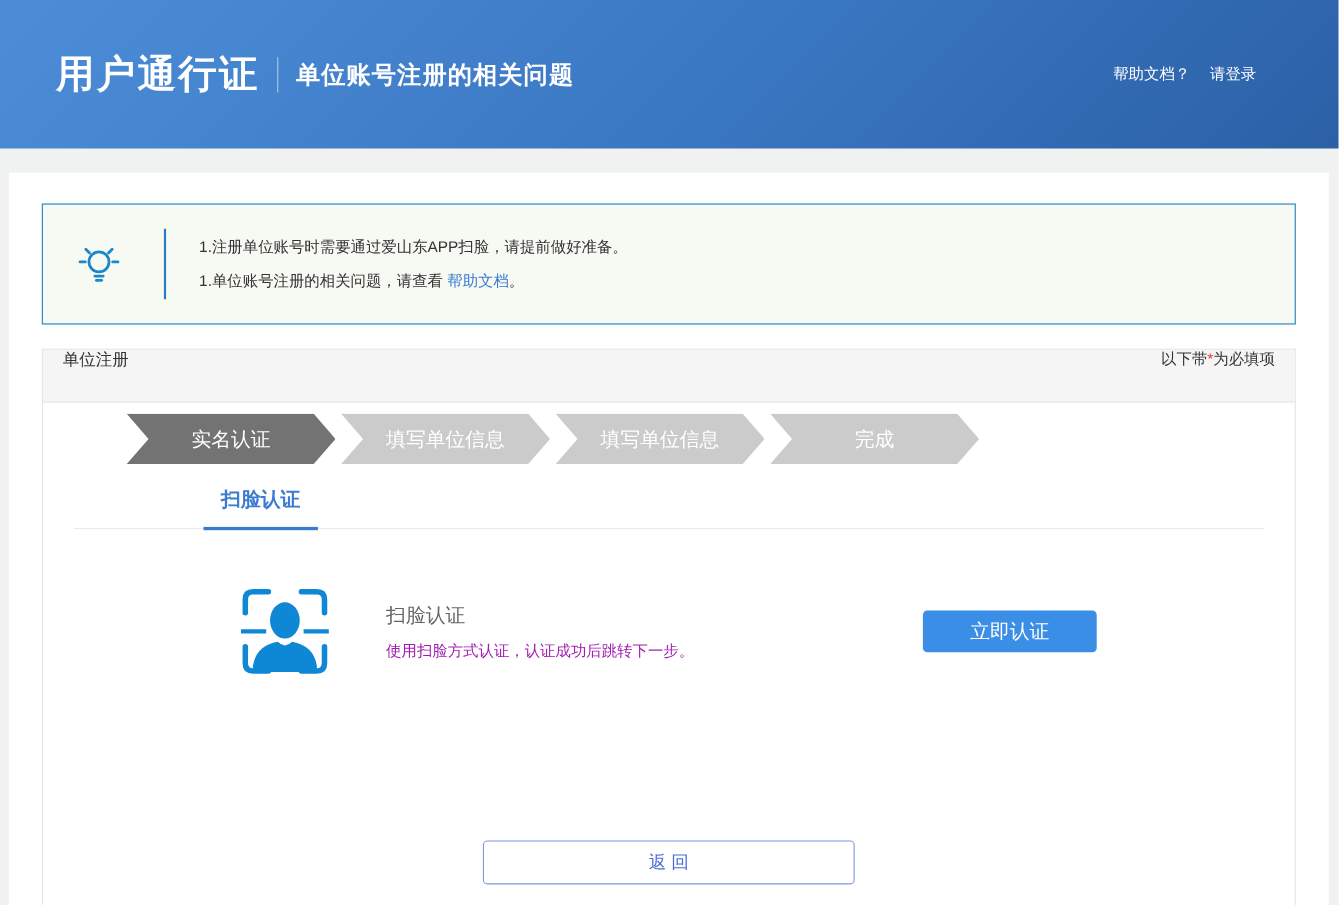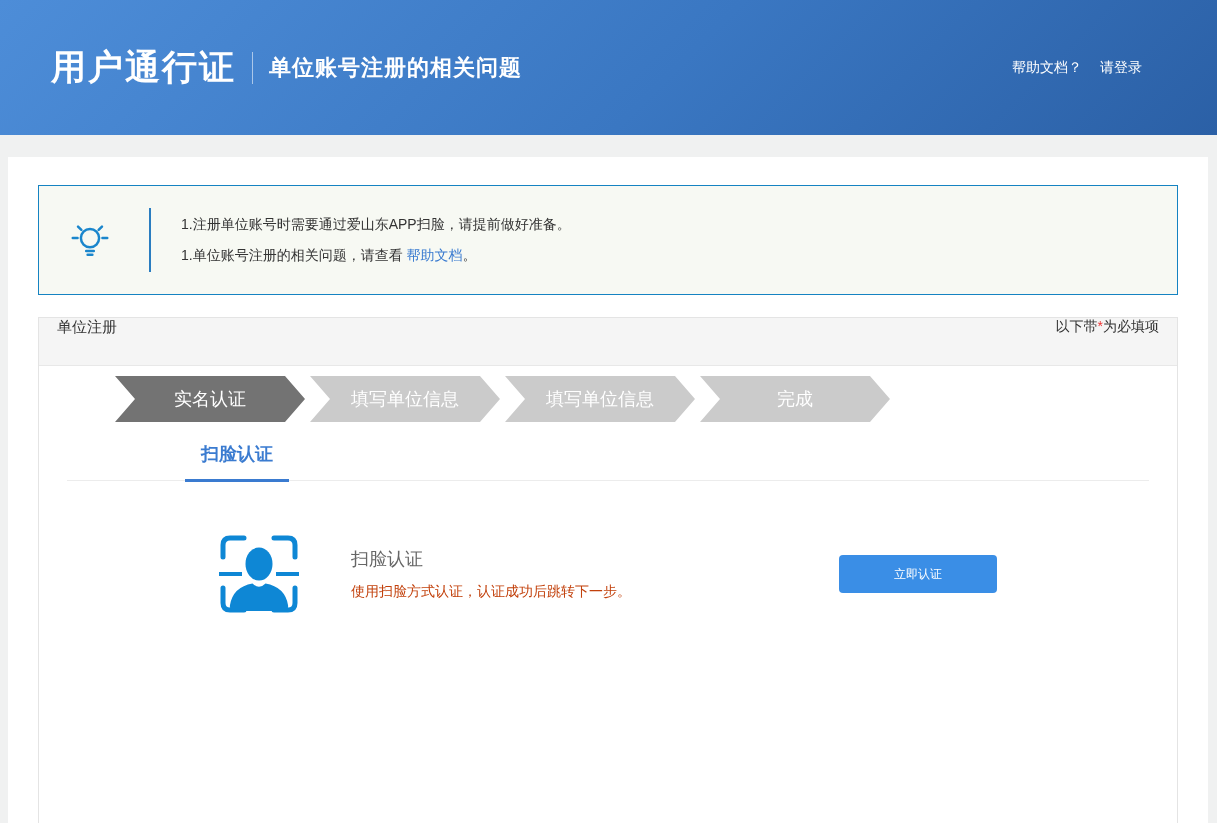--- a/index.html
+++ b/index.html
@@ -89,27 +89,27 @@
     color:#3a7bd0;
     border-bottom:3px solid #3a7bd0;
     margin-bottom:-2px;
     cursor:pointer;
   }
 
   
   .content { display:flex; align-items:center; padding:50px 180px 0 180px; }
   .scan-icon { width:80px; height:86px; flex:0 0 auto; margin-right:52px; }
   .content-title { font-size:18px; color:#666; margin-bottom:12px; }
-  .content-desc { font-size:14px; color:#c2410c; }
+  .content-desc { font-size:14px; color:#a21caf; }
   .primary-btn {
     margin-left:auto;
     width:158px; height:38px;
     background:#3a8ee6; color:#fff;
     border:none; border-radius:4px;
-    font-size:12px;
+    font-size:18px;
     font-family:inherit;
     cursor:pointer;
   }
 
   
   .back-row { display:flex; justify-content:center; margin-top:147px; }
   .back-btn {
     width:338px; height:40px;
     background:#fff;
     border:1px solid #7b96e3;
@@ -187,15 +187,18 @@
           <path d="M11 73 Q14 55 33.5 51.5 Q40 58 46.5 51.5 Q66 55 69 73 Q70 79 63 79 H17 Q10 79 11 73 Z"></path>
         </g>
       </svg>
       <div>
         <div class="content-title">扫脸认证</div>
         <div class="content-desc">使用扫脸方式认证，认证成功后跳转下一步。</div>
       </div>
       <button class="primary-btn">立即认证</button>
     </div>
 
+    <div class="back-row">
+      <button class="back-btn">返 回</button>
+    </div>
 
   </div>
 </div>
 
 </body></html>

